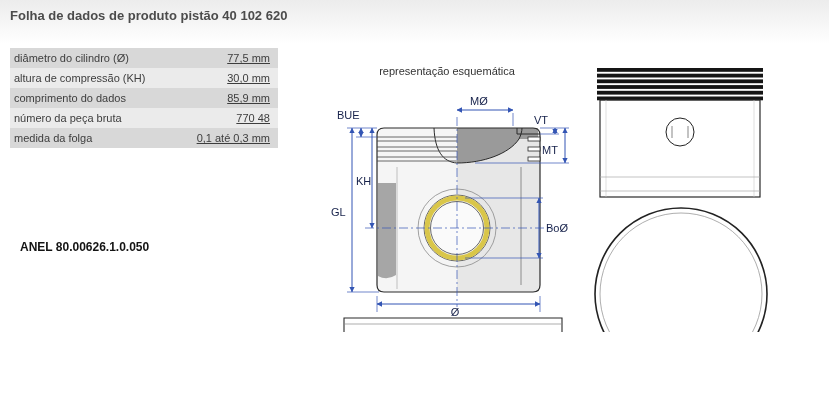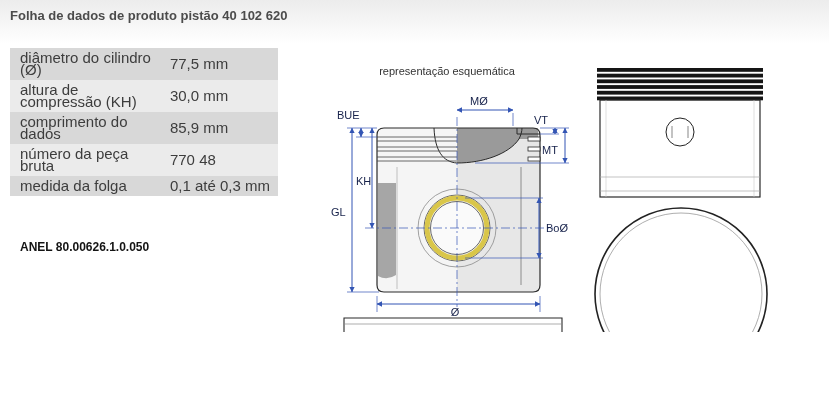--- a/index.html
+++ b/index.html
@@ -3,24 +3,24 @@
 <meta charset="utf-8">
 <style>
   html,body{margin:0;padding:0;background:#fff;}
   #page{position:relative;width:829px;height:332px;background:#ffffff;overflow:hidden;
         font-family:"Liberation Sans","DejaVu Sans",sans-serif;}
   #top-fade{position:absolute;left:0;top:0;width:829px;height:44px;
             background:linear-gradient(#ececec,#ffffff);}
   #page-title{position:absolute;left:10px;top:8px;font-size:13px;font-weight:bold;color:#4c4c4c;}
   
   #spec{position:absolute;left:10px;top:48px;width:268px;border-collapse:collapse;border-spacing:0;}
-  #spec td{font-size:15px;color:#3d3d3d;padding:4px 8px 4px 10px;line-height:12px;}
+  #spec td{font-size:11px;color:#3d3d3d;padding:4px 8px 4px 4px;line-height:12px;}
   #spec tr:nth-child(odd) td{background:#d8d8d8;}
   #spec tr:nth-child(even) td{background:#ebebeb;}
-  #spec td.val{text-align:left;white-space:nowrap;}
+  #spec td.val{text-align:right;white-space:nowrap;text-decoration:underline;}
   #ring-note{position:absolute;left:20px;top:240px;font-size:12px;font-weight:bold;color:#141414;}
   
   #diagram{position:absolute;left:325px;top:55px;}
   .cap{font:11px "Liberation Sans","DejaVu Sans",sans-serif;fill:#333;}
   .dlabel{font:11px "Liberation Sans","DejaVu Sans",sans-serif;fill:#16214a;}
   .outline{stroke:#2a2a2a;fill:none;}
   .dim{stroke:var(--dim,#3355b4);stroke-width:1;fill:none;}
   .ext{stroke:var(--dim,#3355b4);stroke-width:0.7;fill:none;}
   .cl{stroke:var(--dim,#3355b4);stroke-width:0.7;stroke-dasharray:9 3 2 3;fill:none;}
 </style>

